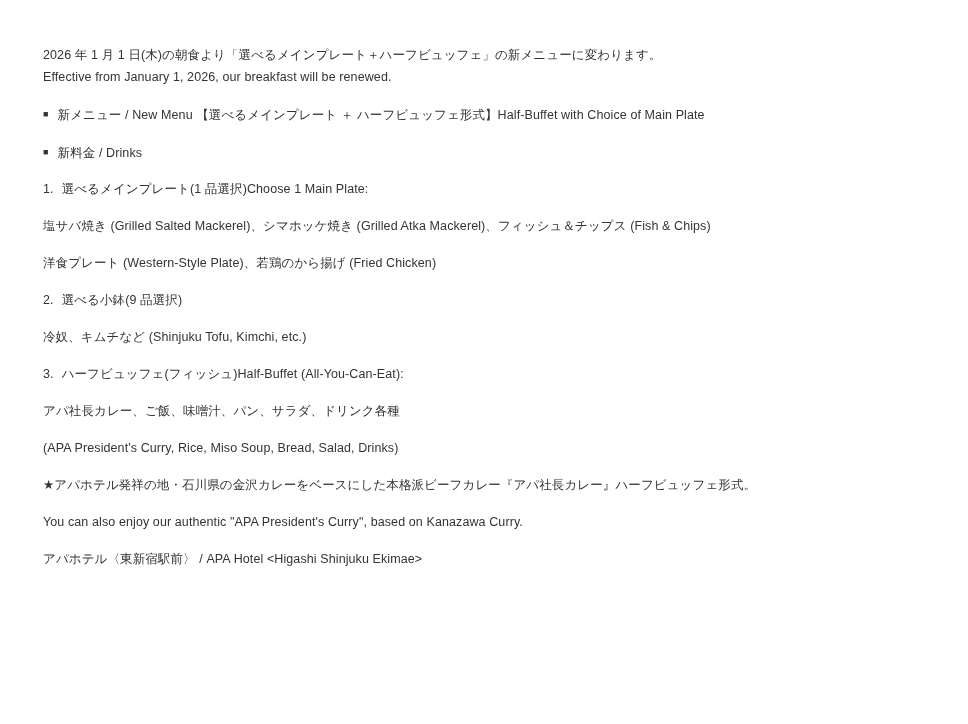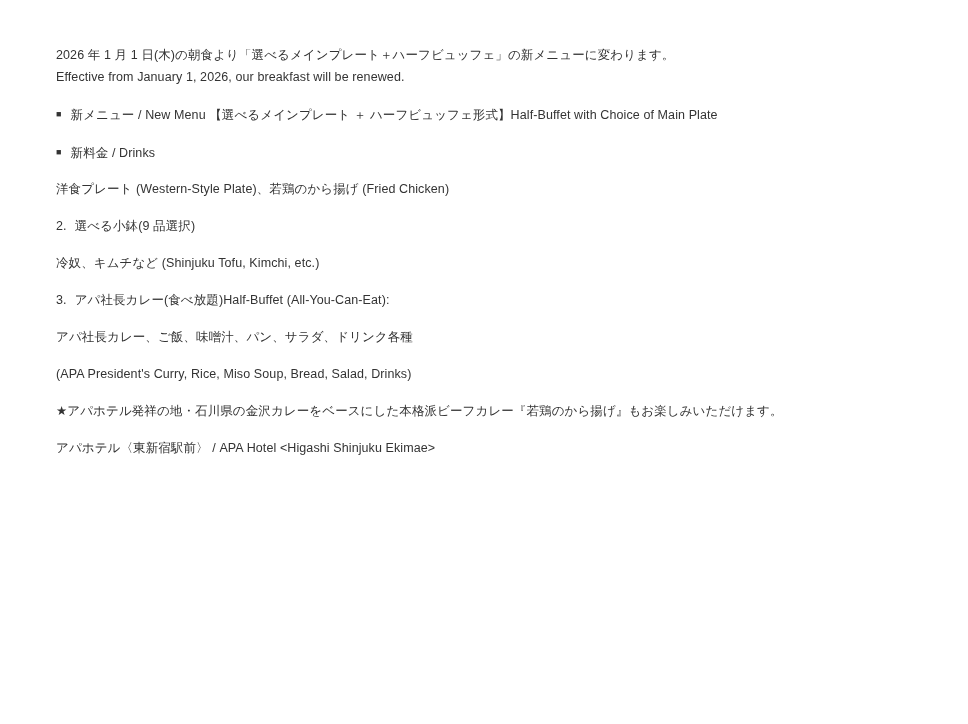--- a/index.html
+++ b/index.html
@@ -11,21 +11,21 @@
     width: 968px;
     height: 724px;
     overflow: hidden;
     font-family: "Liberation Sans", "DejaVu Sans", sans-serif;
     color: #333333;
   }
   .page {
     box-sizing: border-box;
     width: 968px;
     height: 724px;
-    padding: 44px 28px 0 56px;
+    padding: 44px 28px 0 43px;
     background: #ffffff;
   }
   .para {
     margin: 0 0 15px 0;
     font-size: 12.5px;
     line-height: 22px;
     letter-spacing: 0.1px;
     white-space: nowrap;
   }
   .line {
@@ -50,33 +50,36 @@
   <p class="para">
     <span class="line">2026 年 1 月 1 日(木)の朝食より「選べるメインプレート＋ハーフビュッフェ」の新メニューに変わります。</span>
     <span class="line">Effective from January 1, 2026, our breakfast will be renewed.</span>
   </p>
 
   <p class="para"><span class="bullet">■</span><span>新メニュー / New Menu 【選べるメインプレート ＋ ハーフビュッフェ形式】Half-Buffet with Choice of Main Plate</span></p>
 
   <p class="para"><span class="bullet">■</span><span>新料金 / Drinks</span></p>
 
 
+  <p class="para"><span class="num">1.</span><span>選べるメインプレート(1 品選択)Choose 1 Main Plate:</span></p>
 
+  <p class="para">塩サバ焼き (Grilled Salted Mackerel)、シマホッケ焼き (Grilled Atka Mackerel)、フィッシュ＆チップス (Fish &amp; Chips)</p>
 
   <p class="para">洋食プレート (Western-Style Plate)、若鶏のから揚げ (Fried Chicken)</p>
 
   <p class="para"><span class="num">2.</span><span>選べる小鉢(9 品選択)</span></p>
 
 
   <p class="para">冷奴、キムチなど (Shinjuku Tofu, Kimchi, etc.)</p>
 
-  <p class="para"><span class="num">3.</span><span>アパ社長カレー(食べ放題)Half-Buffet (All-You-Can-Eat):</span></p>
+  <p class="para"><span class="num">3.</span><span>ハーフビュッフェ(フィッシュ)Half-Buffet (All-You-Can-Eat):</span></p>
 
   <p class="para">アパ社長カレー、ご飯、味噌汁、パン、サラダ、ドリンク各種</p>
 
   <p class="para">(APA President's Curry, Rice, Miso Soup, Bread, Salad, Drinks)</p>
 
-  <p class="para">★アパホテル発祥の地・石川県の金沢カレーをベースにした本格派ビーフカレー『若鶏のから揚げ』もお楽しみいただけます。</p>
+  <p class="para">★アパホテル発祥の地・石川県の金沢カレーをベースにした本格派ビーフカレー『アパ社長カレー』ハーフビュッフェ形式。</p>
 
+  <p class="para">You can also enjoy our authentic "APA President's Curry", based on Kanazawa Curry.</p>
 
   <p class="para">アパホテル〈東新宿駅前〉 / APA Hotel &lt;Higashi Shinjuku Ekimae&gt;</p>
 
 </div>
 
 </body></html>

